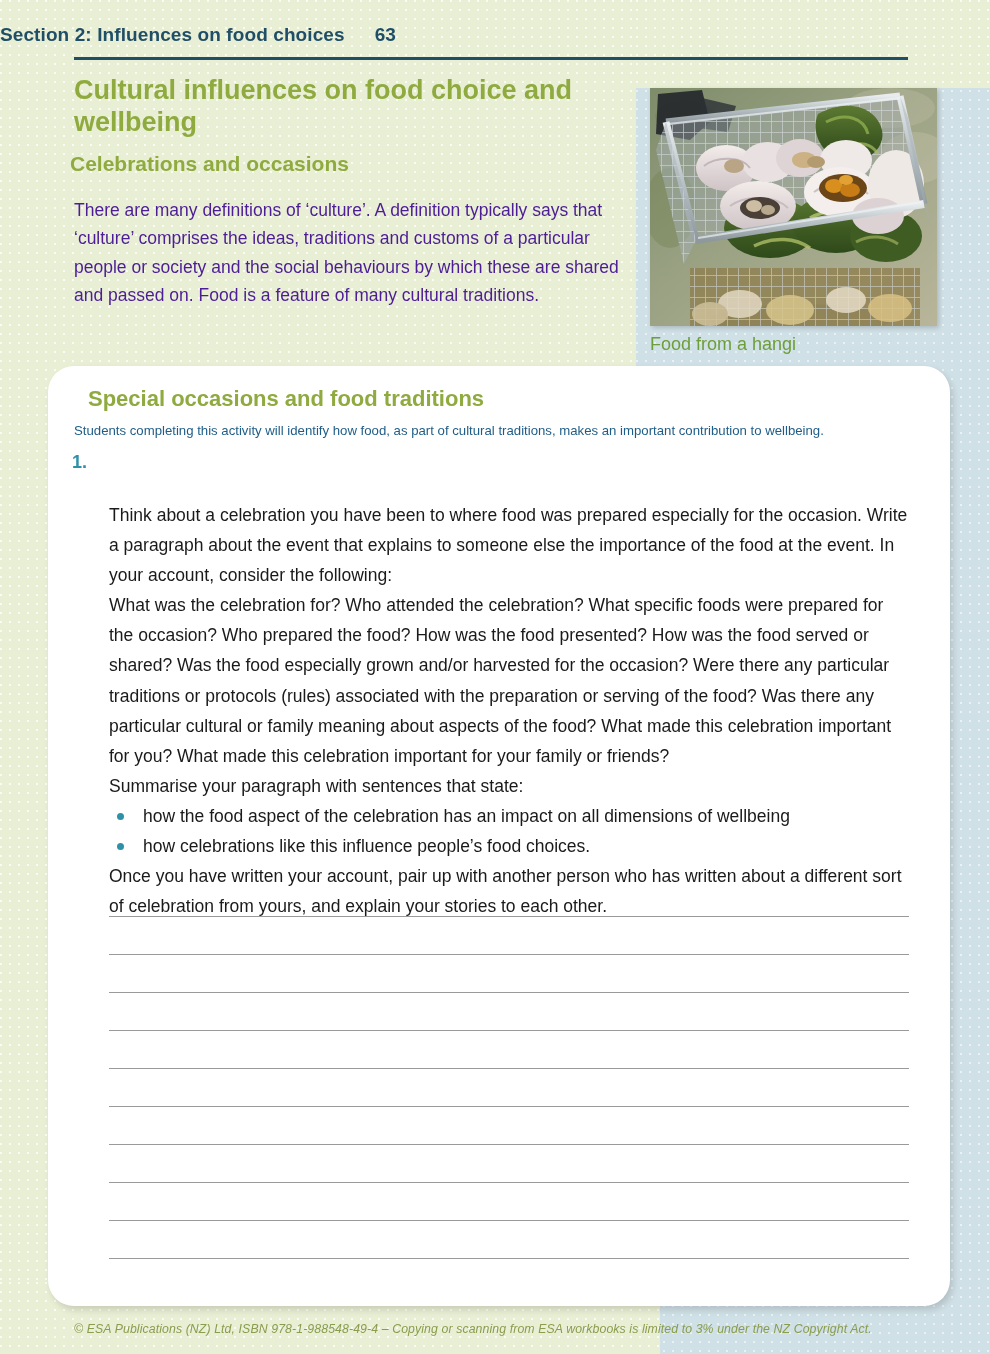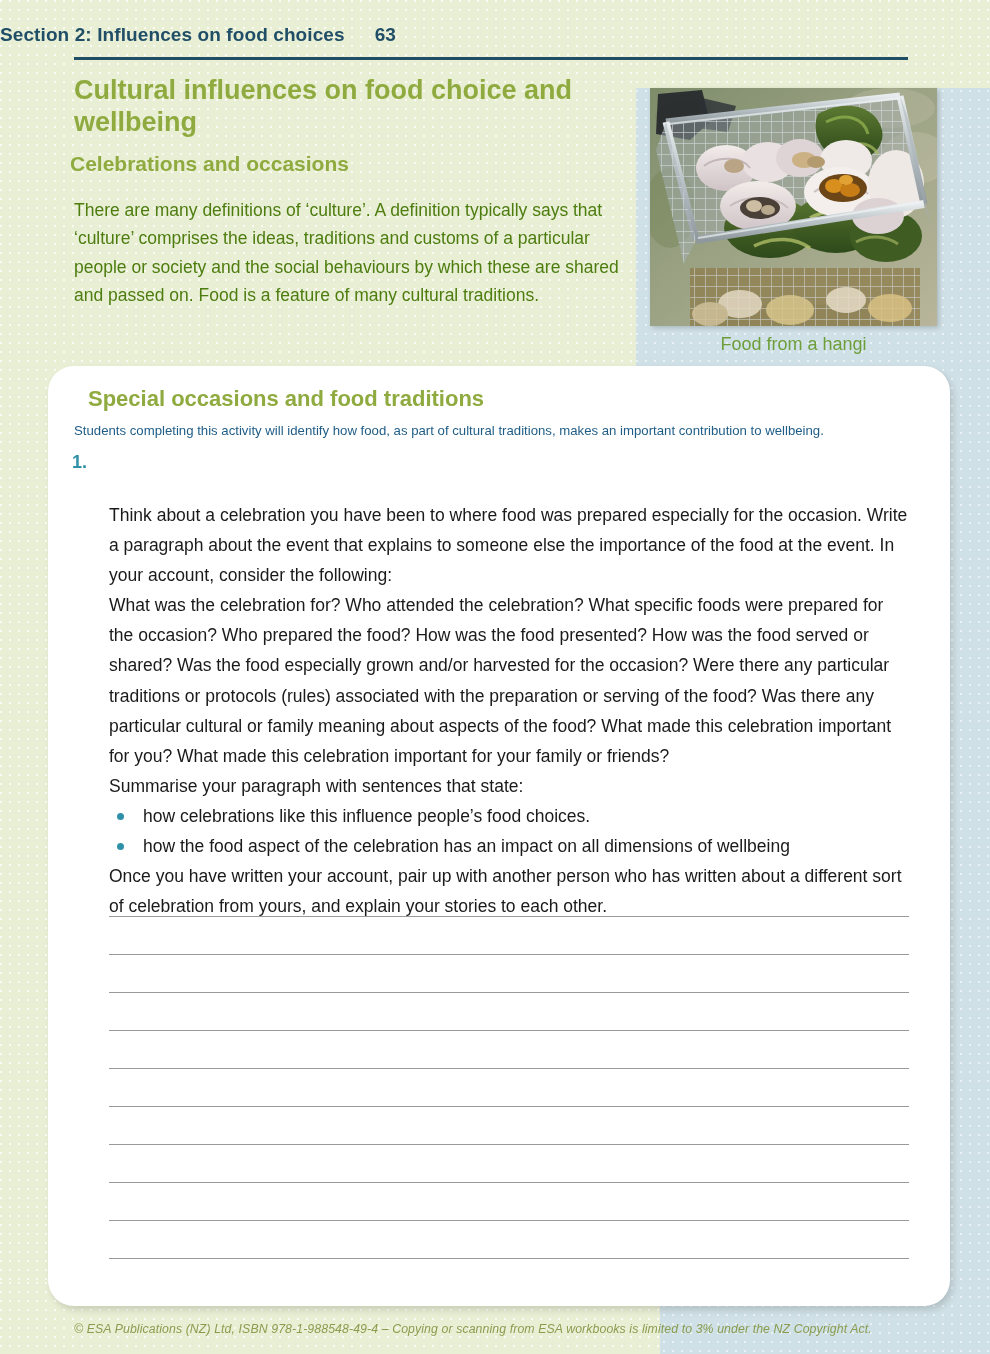--- a/index.html
+++ b/index.html
@@ -95,41 +95,40 @@
     font-size: 21px;
     font-weight: bold;
     color: #8faa3f;
   }
   .intro {
     position: absolute;
     left: 74px;
     top: 196px;
     width: 556px;
     font-size: 17.5px;
-    color: #4d7c0f;
+    color: #4c1d95;
     line-height: 1.62;
   }
 
   
   .photo {
     position: absolute;
     left: 650px;
     top: 88px;
     width: 287px;
     height: 238px;
     overflow: hidden;
     box-shadow: 2px 2px 5px rgba(0,0,0,0.18);
   }
   .photo svg { display: block; }
   .caption {
     position: absolute;
     left: 650px;
     top: 334px;
     width: 287px;
-    text-align: center;
     font-size: 18px;
     color: #6e9e3a;
   }
 
   
   .card {
     position: absolute;
     left: 48px;
     top: 366px;
     width: 902px;
@@ -354,22 +353,22 @@
 <div class="card"></div>
 <div class="card-h">Special occasions and food traditions</div>
 <div class="card-sub">Students completing this activity will identify how food, as part of cultural traditions, makes an important contribution to wellbeing.</div>
 
 <div class="q-num">1.</div>
 <div class="q-body">
   <p>Think about a celebration you have been to where food was prepared especially for the occasion. Write a paragraph about the event that explains to someone else the importance of the food at the event. In your account, consider the following:</p>
   <p>What was the celebration for? Who attended the celebration? What specific foods were prepared for the occasion? Who prepared the food? How was the food presented? How was the food served or shared? Was the food especially grown and/or harvested for the occasion? Were there any particular traditions or protocols (rules) associated with the preparation or serving of the food? Was there any particular cultural or family meaning about aspects of the food? What made this celebration important for you? What made this celebration important for your family or friends?</p>
   <p>Summarise your paragraph with sentences that state:</p>
   <ul class="bullets">
+    <li><span class="dot"></span><span>how the food aspect of the celebration has an impact on all dimensions of wellbeing</span></li>
     <li><span class="dot"></span><span>how celebrations like this influence people’s food choices.</span></li>
-    <li><span class="dot"></span><span>how the food aspect of the celebration has an impact on all dimensions of wellbeing</span></li>
   </ul>
   <p>Once you have written your account, pair up with another person who has written about a different sort of celebration from yours, and explain your stories to each other.</p>
 </div>
 
 <div class="lines">
   <div class="rule"></div>
   <div class="rule"></div>
   <div class="rule"></div>
   <div class="rule"></div>
   <div class="rule"></div>

